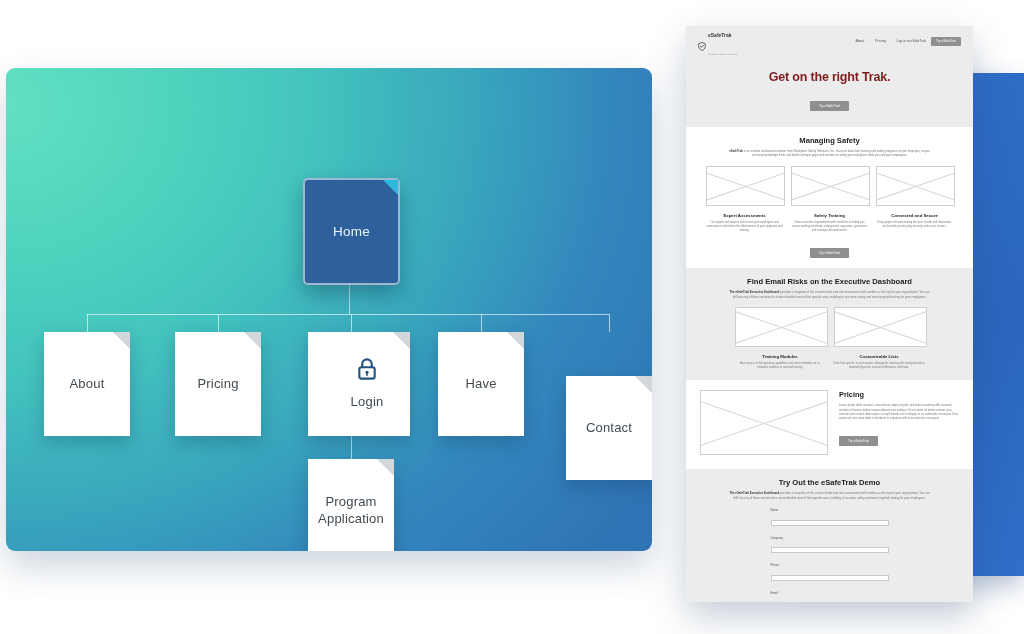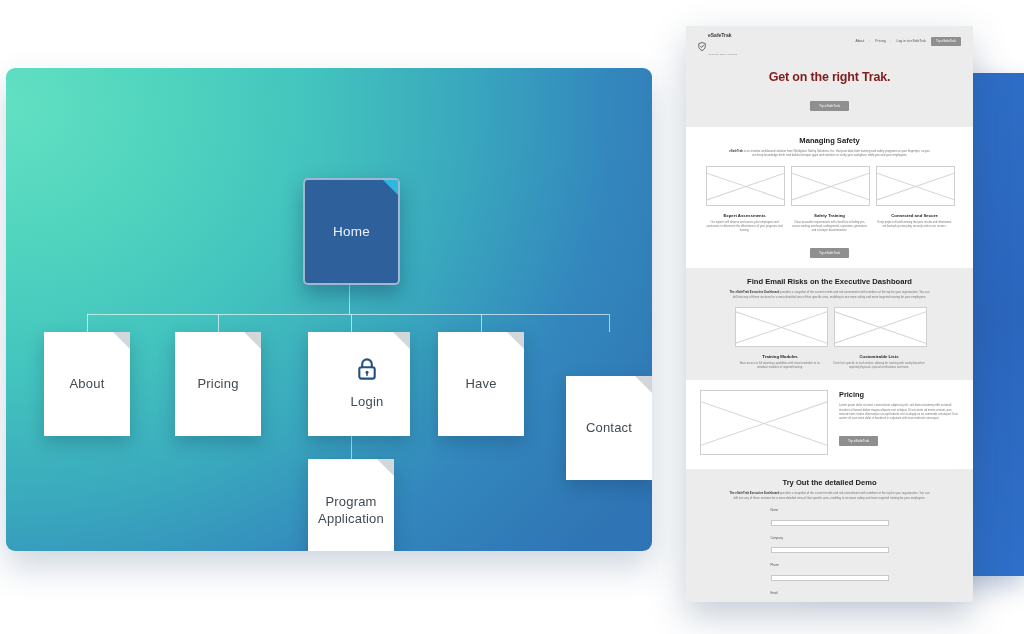--- a/index.html
+++ b/index.html
@@ -298,21 +298,21 @@
   <div class="mk-section bg-white mk-split">
     <div class="mk-img"></div>
     <div class="mk-split-txt">
       <h2>Pricing</h2>
       <p>Lorem ipsum dolor sit amet, consectetuer adipiscing elit, sed diam nonummy nibh euismod tincidunt ut laoreet dolore magna aliquam erat volutpat. Ut wisi enim ad minim veniam, quis nostrud exerci tation ullamcorper suscipit lobortis nisl ut aliquip ex ea commodo consequat. Duis autem vel eum iriure dolor in hendrerit in vulputate velit esse molestie consequat.</p>
       <span class="mk-btn">Try eSafeTrak</span>
     </div>
   </div>
 
   <div class="mk-section bg-gray mk-sec" style="padding-bottom:13px;">
-    <h2>Try Out the detailed Demo</h2>
+    <h2>Try Out the eSafeTrak Demo</h2>
     <p class="mk-para"><b>The eSafeTrak Executive Dashboard</b><span> provides a snapshot of the current trends and risk assessment with numbers at the top for your organization. You can drill into any of these sections for a more detailed view of that specific area, enabling to increase safety and more targeted training for your employees.</span></p>
     <div class="mk-form">
       <div class="mk-field">
         <span class="mk-label">Name</span>
         <input class="mk-input" type="text" value="" style="">
       </div>
       <div class="mk-field">
         <span class="mk-label">Company</span>
         <input class="mk-input" type="text" value="" style="">
       </div>

